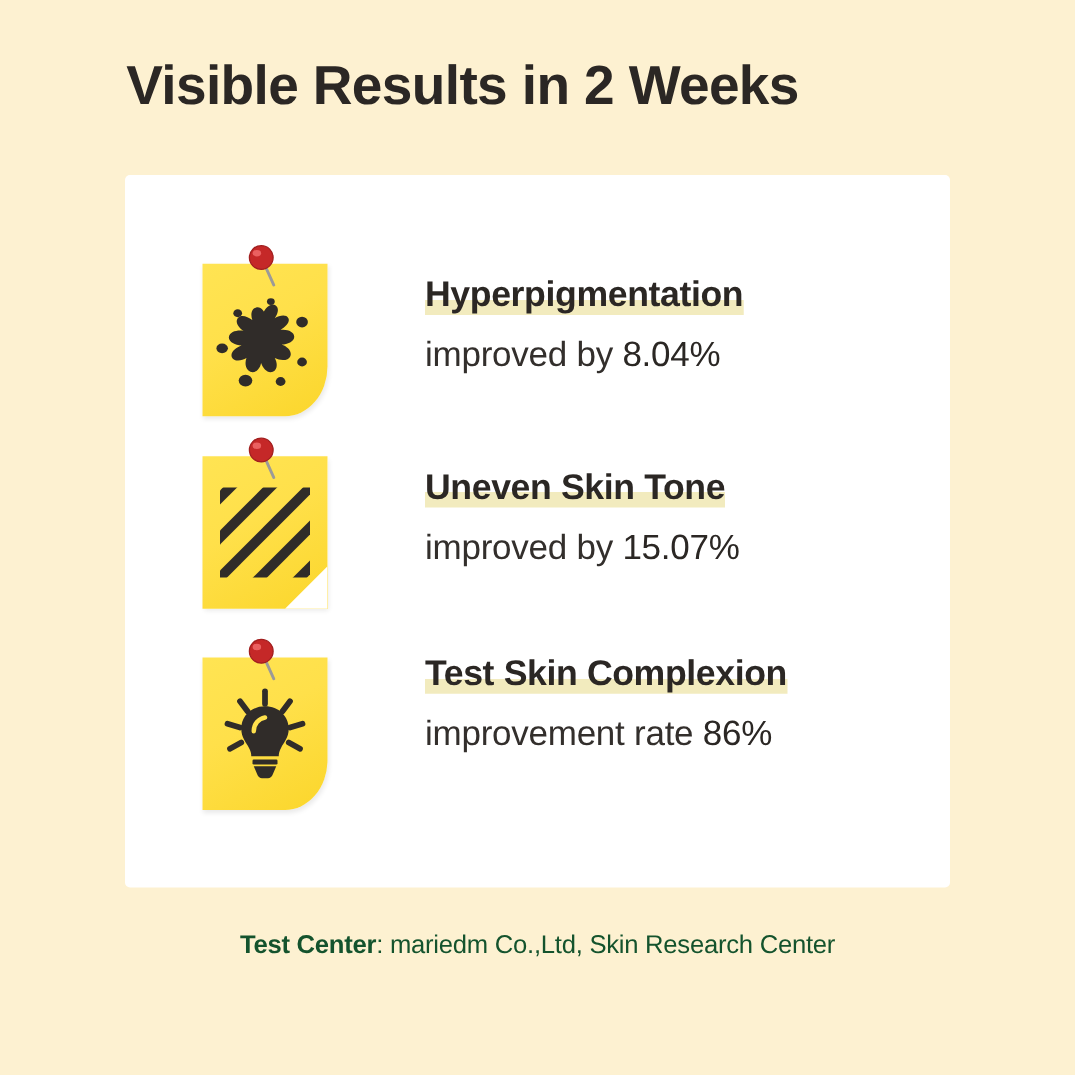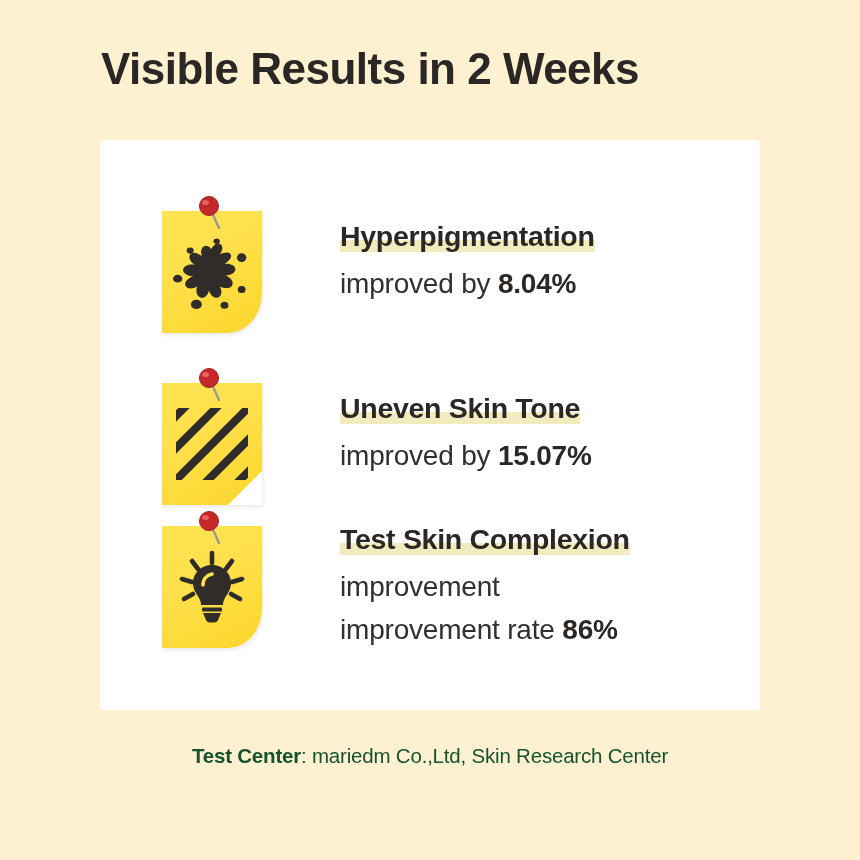--- a/index.html
+++ b/index.html
@@ -50,21 +50,21 @@
 
   
   .row {
     position: absolute;
     left: 0;
     width: 660px;
     display: flex;
     align-items: flex-start;
   }
   .row-1 { top: 55px; }
-  .row-2 { top: 227px; }
+  .row-2 { top: 209px; }
   .row-3 { top: 370px; }
 
   
   .note-wrap {
     position: relative;
     width: 160px;
     flex: 0 0 160px;
     height: 145px;
     margin-left: 62px;
   }
@@ -151,21 +151,21 @@
   .sub {
     margin-top: 3px;
     font-size: 28px;
     font-weight: normal;
     color: #332F2C;
     letter-spacing: -0.2px;
     line-height: 40px;
     white-space: nowrap;
   }
   .sub b {
-    font-weight: bold;
+    font-weight: normal;
     color: #2B2724;
   }
 
   
   .footer {
     position: absolute;
     left: 0;
     top: 740px;
     width: 860px;
     text-align: center;
@@ -285,21 +285,20 @@
           <line x1="20" y1="13" x2="29" y2="33" stroke="#9C9A98" stroke-width="2.4" stroke-linecap="round"></line>
           <circle cx="19" cy="11" r="9.5" fill="#C52828"></circle>
           <circle cx="19" cy="11" r="9.5" fill="none" stroke="#A11F1F" stroke-width="1"></circle>
           <ellipse cx="15.5" cy="7.5" rx="3.4" ry="2.6" fill="#F06A6A" opacity="0.85"></ellipse>
         </svg>
       </div>
       <div class="txt row3">
         <div class="headline-line">
           <span class="headline">Test Skin Complexion</span>
         </div>
-        <div class="sub">improvement</div>
         <div class="sub">
           <span>improvement rate</span>
           <b>86%</b>
         </div>
       </div>
     </div>
 
   </div>
 
   <div class="footer">

